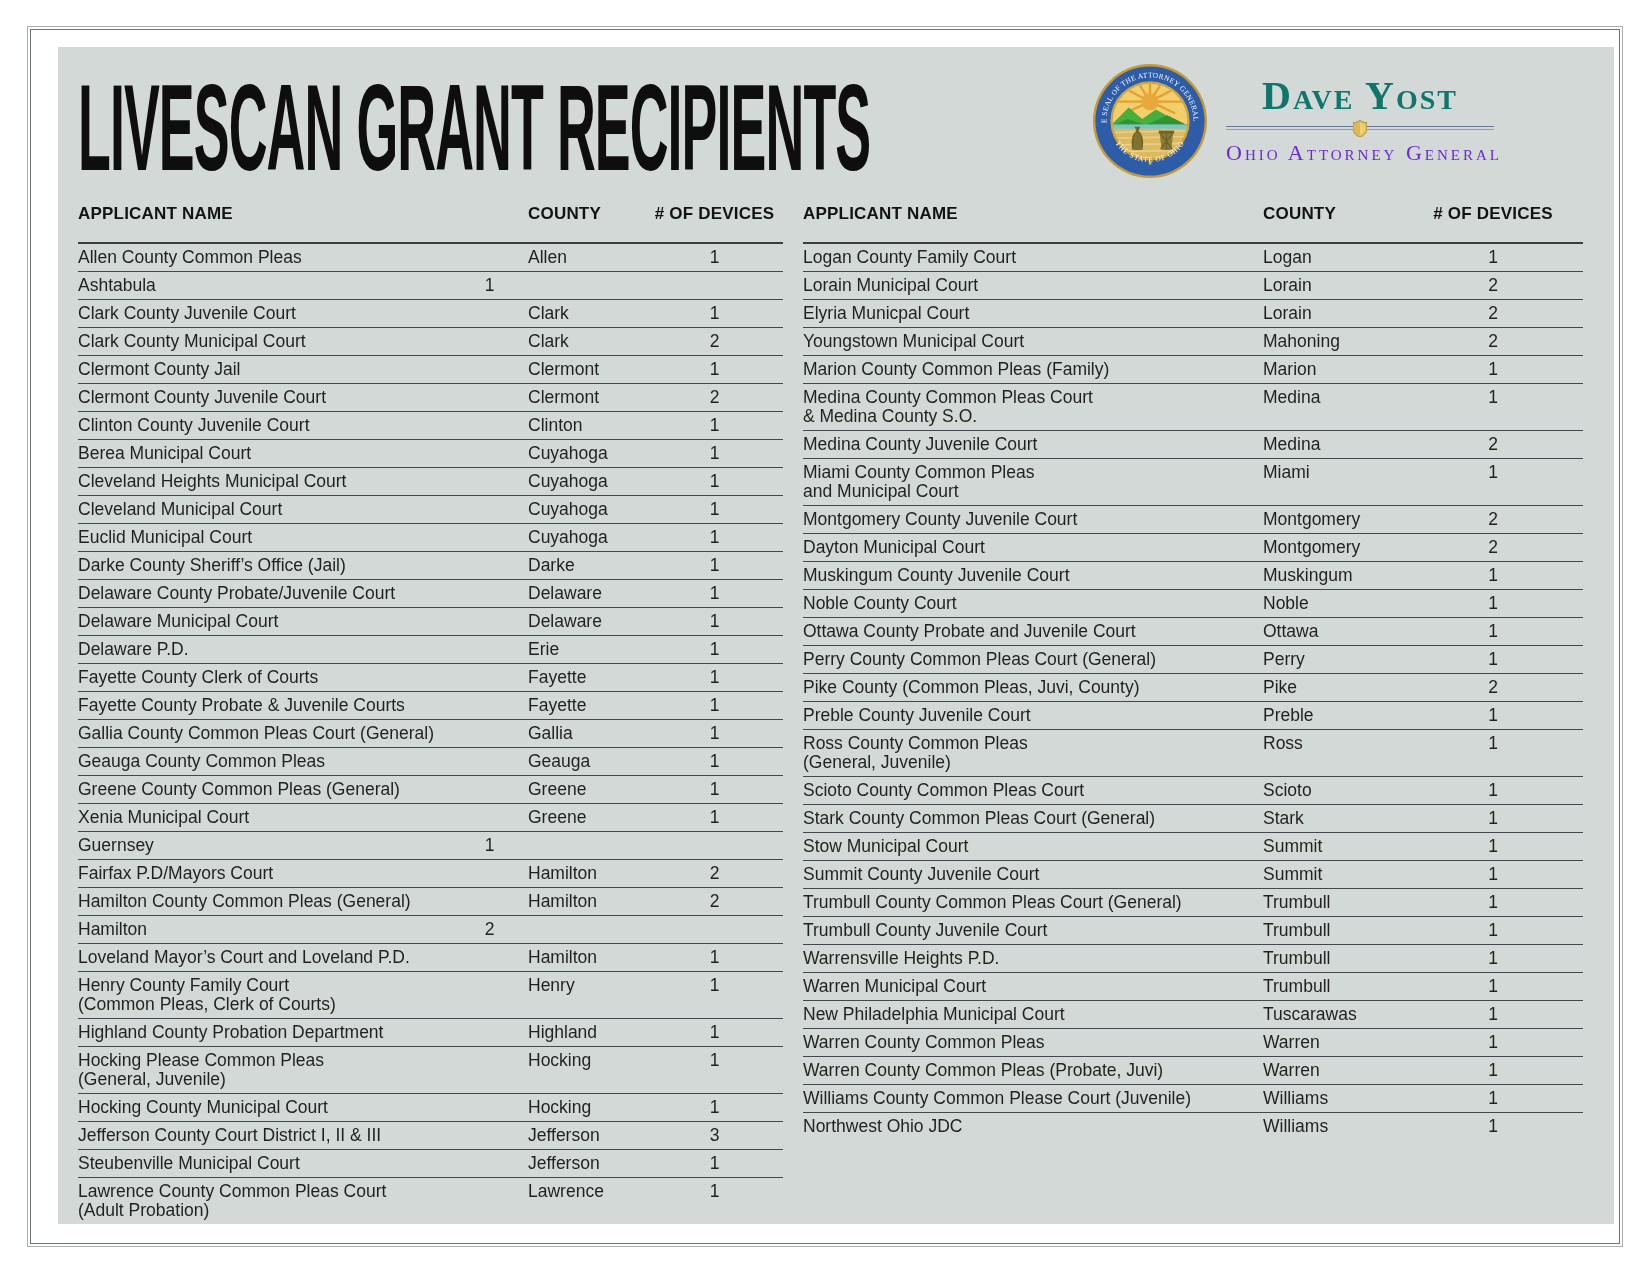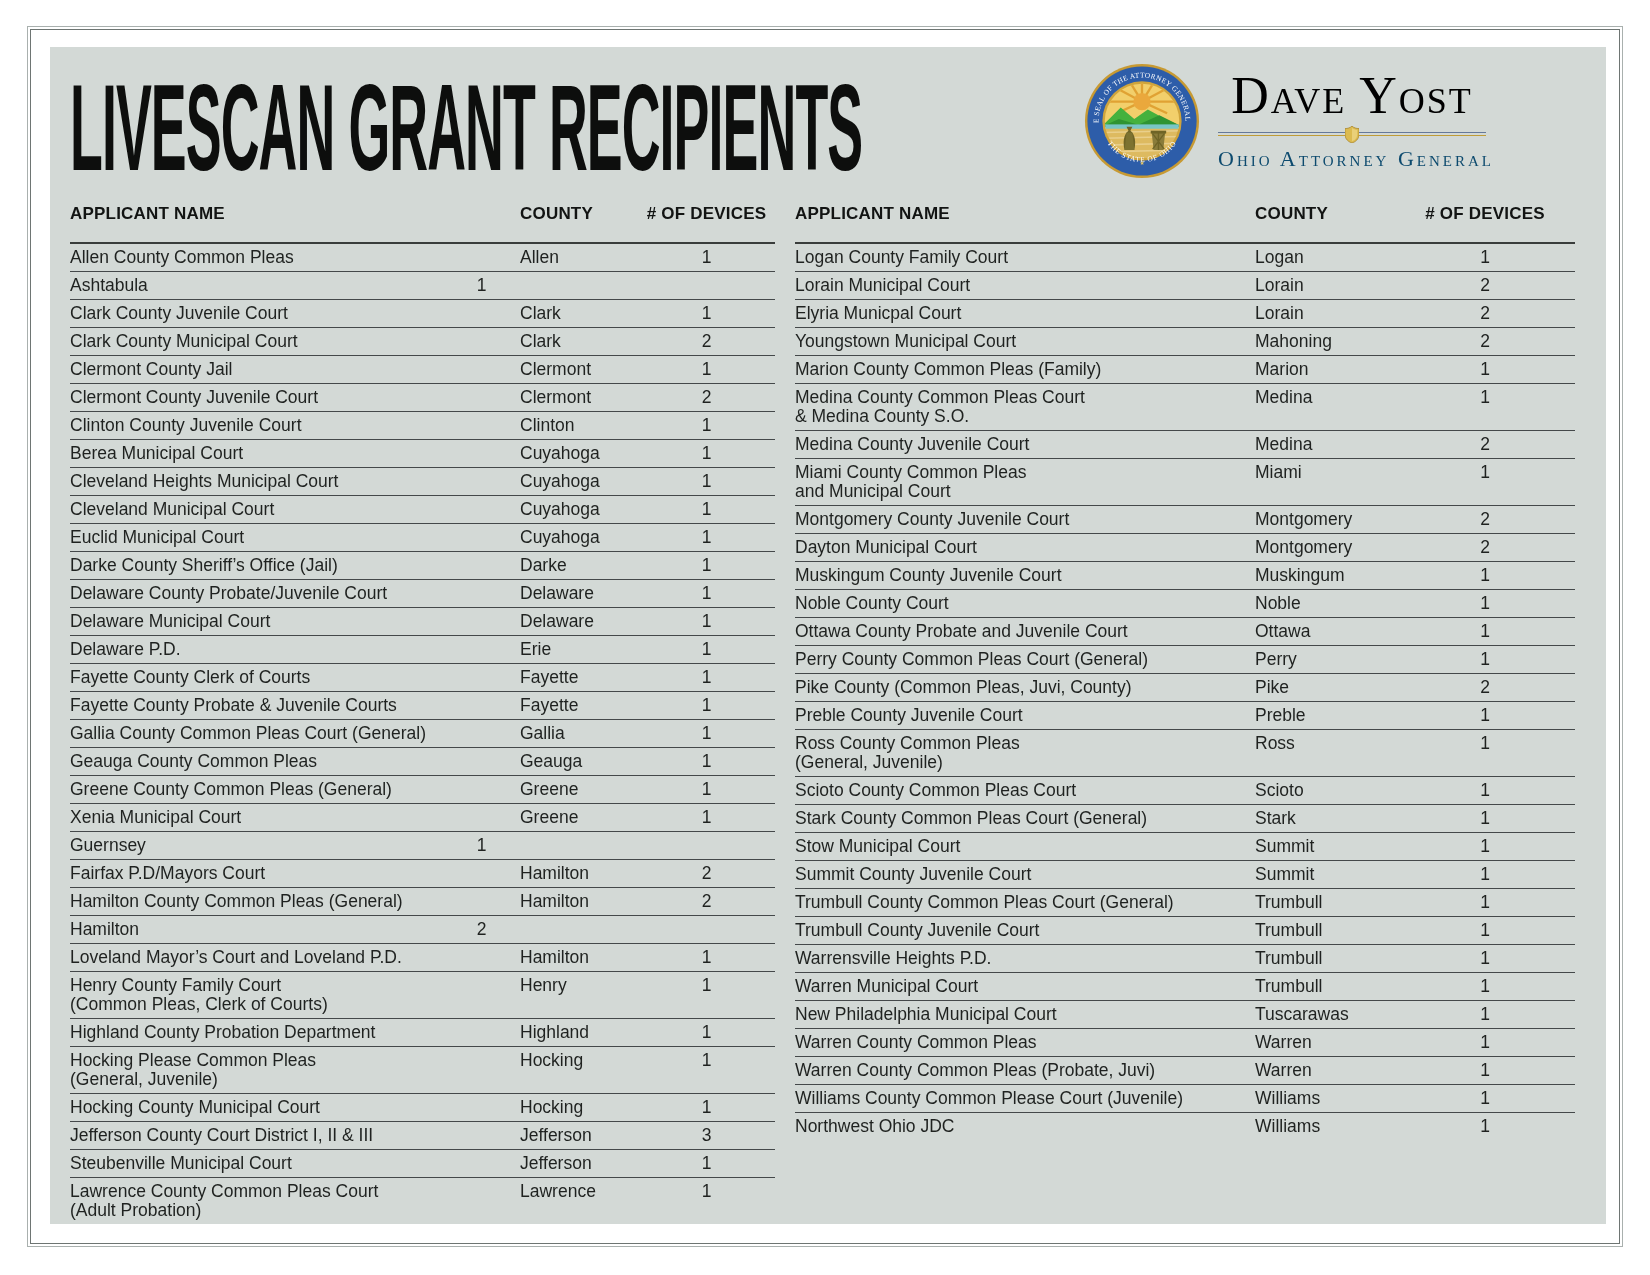--- a/index.html
+++ b/index.html
@@ -7,45 +7,45 @@
   .page {
     position:relative; width:1650px; height:1275px; background:#ffffff;
     font-family:"Liberation Sans", sans-serif; color:#1f2220; overflow:hidden;
   }
   .frame-outer {
     position:absolute; left:27px; top:26px; width:1596px; height:1221px;
     border:1px solid #a9b0ae;
   }
   .frame-inner { position:absolute; inset:2px; border:1px solid #6e7573; }
   .panel {
-    position:absolute; left:50px; top:47px; width:1556px; height:1177px;
+    position:absolute; left:58px; top:47px; width:1556px; height:1177px;
     background:#d3d9d6;
   }
   .title {
     position:absolute; left:20px; top:20px; height:110px;
     font-weight:bold; font-size:122px; line-height:1; letter-spacing:-2px;
     color:#0d0e0d; white-space:nowrap;
     transform:scale(0.44,1); transform-origin:left top;
   }
   
   .logo { position:absolute; right:120px; top:16px; display:flex; align-items:center; }
   .seal { width:116px; height:116px; }
   .wordmark { margin-left:18px; width:268px; }
   .brand-name {
-    font-family:"Liberation Serif", serif; font-weight:normal; font-variant:small-caps;
-    font-size:52px; line-height:1; letter-spacing:2px; color:#000000; text-align:center;
+    font-family:"Liberation Serif", serif; font-weight:bold; font-variant:small-caps;
+    font-size:40px; line-height:1; letter-spacing:2px; color:#0f766e; text-align:center;
     white-space:nowrap;
   }
   .brand-rule { position:relative; margin-top:6px; height:18px; }
   .brand-rule .line-top { position:absolute; left:0; right:0; top:4px; height:1px; background:#66799a; }
   .brand-rule .line-bottom { position:absolute; left:0; right:0; top:7px; height:1px; background:#bf9c38; }
   .brand-rule .shield { position:absolute; left:50%; top:-2px; transform:translateX(-50%); }
   .brand-sub {
     font-family:"Liberation Serif", serif; font-variant:small-caps;
-    font-size:22px; letter-spacing:3px; color:#0c4a6e; text-align:center; white-space:nowrap;
+    font-size:22px; letter-spacing:3px; color:#6d28d9; text-align:center; white-space:nowrap;
   }
   
   .table { position:absolute; top:157px; }
   .table.left  { left:20px;  width:705px; }
   .table.right { left:745px; width:780px; }
   .thead { display:flex; border-bottom:2px solid #393d3b; padding-bottom:18px; }
   .thead span { font-weight:bold; font-size:17px; letter-spacing:0.2px; color:#121413; }
   .rows .row { display:flex; align-items:flex-start; border-bottom:1.5px solid #44484a; }
   .rows .row:last-child { border-bottom:none;justify-content:center; }
   .cell { font-size:17.5px; line-height:19px; padding-top:4px; padding-bottom:4px; }

